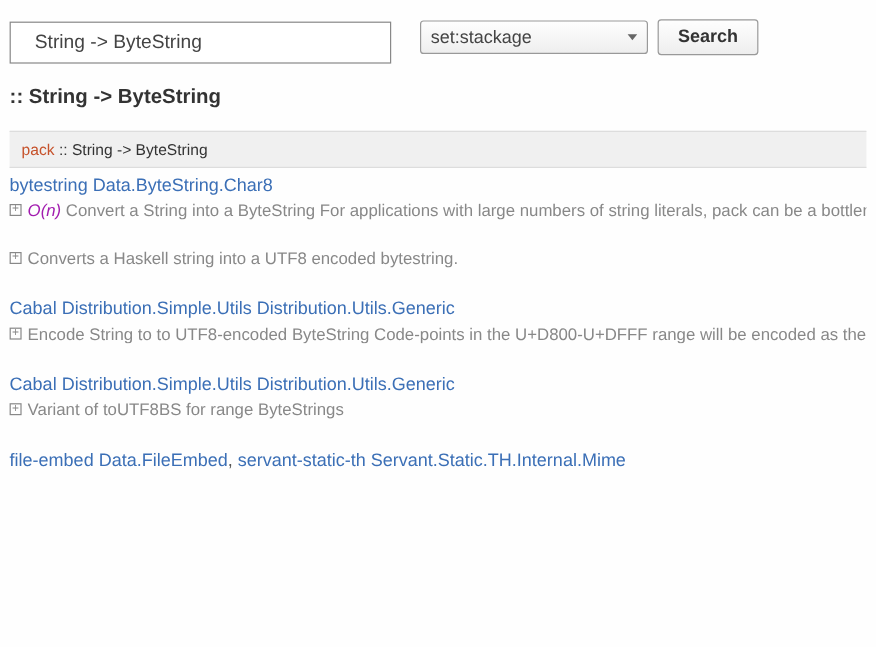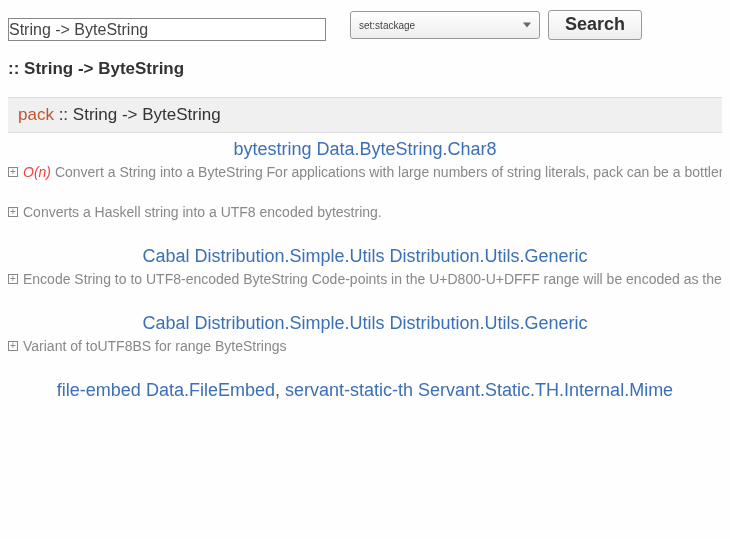--- a/index.html
+++ b/index.html
@@ -6,62 +6,62 @@
     body {
       margin: 0;
       padding: 8px;
       font-family: -apple-system, BlinkMacSystemFont, "Segoe UI", sans-serif;
       background: #fefefe;
       color: #333;
       font-size: 14px;
     }
     .search-bar { display: flex; align-items: center; gap: 8px; margin-bottom: 18px; }
     .search-input {
-      width: 318px; height: 23px; padding: 4px 0;
+      width: 318px; height: 35px; padding: 4px 20px;
       font-size: 16px; border: 1px solid #888; color: #444; margin-top: 10px;
     }
     .spacer { width: 8px; }
     .scope-select {
       width: 190px; height: 28px; line-height: 28px;
       padding: 0 22px 0 8px; border: 1px solid #999;
       background: linear-gradient(#fefefe, #eee); color: #444;
-      font-size: 10px; position: relative; border-radius: 3px;
+      font-size: 15px; position: relative; border-radius: 3px;
     }
     .scope-select::after {
       content: ""; position: absolute; right: 8px; top: 50%;
       transform: translateY(-50%); width: 0; height: 0;
       border-left: 4px solid transparent; border-right: 4px solid transparent;
       border-top: 5px solid #666;
     }
     .search-btn {
-      height: 30px; padding: 0 16px; font-size: 18px; font-weight: bold;
+      height: 30px; padding: 0 16px; font-size: 15px; font-weight: bold;
       border: 1px solid #999; border-radius: 3px;
       background: linear-gradient(#fefefe, #eee); color: #333; cursor: pointer;
     }
     .query-heading { font-size: 17px; font-weight: bold; margin: 0 0 18px 0; }
     .results { display: flex; flex-direction: column; gap: 0; }
     .result { margin-bottom: 20px; }
     .result:last-child { margin-bottom: 0; }
     .sig-bar {
       background: #f0f0f0; border-top: 1px solid #ddd; border-bottom: 1px solid #ddd;
-      padding: 7px 10px; font-size: 17px; font-family: sans-serif;
+      padding: 7px 10px; font-size: 13px; font-family: sans-serif;
     }
     .sig-bar .fn { color: #c6522b; }
     .sig-bar .fn-blue { color: #3b6fb6; }
     .sig-bar .type { color: #333; }
-    .src-line { margin-top: 6px; font-size: 18px; color: #3b6fb6; text-align: center; }
+    .src-line { margin-top: 6px; font-size: 15px; color: #3b6fb6; }
     .src-line .pkg, .src-line .mod { color: #3b6fb6; cursor: pointer; }
     .src-line .sep { color: #555; }
     .desc-line { margin-top: 4px; color: #888; font-size: 14px; display: flex; align-items: flex-start; }
     .desc-line .expand {
       display: inline-block; width: 10px; height: 10px; border: 1px solid #888;
       text-align: center; line-height: 8px; font-size: 10px; margin-right: 5px;
       margin-top: 3px; flex: none; cursor: pointer;
     }
-    .desc-text .em { font-style: italic; color: #ef4444; }
+    .desc-text .em { font-style: italic; color: #a21caf; }
     .desc-text { overflow: hidden; white-space: nowrap; text-overflow: clip; width: 100%; }
   </style>
 </head>
 <body>
 
 <div class="search-bar">
   <input class="search-input" type="text" value="String -&gt; ByteString" style="">
   <div class="spacer"></div>
   <div class="scope-select">
     <span>set:stackage</span>

